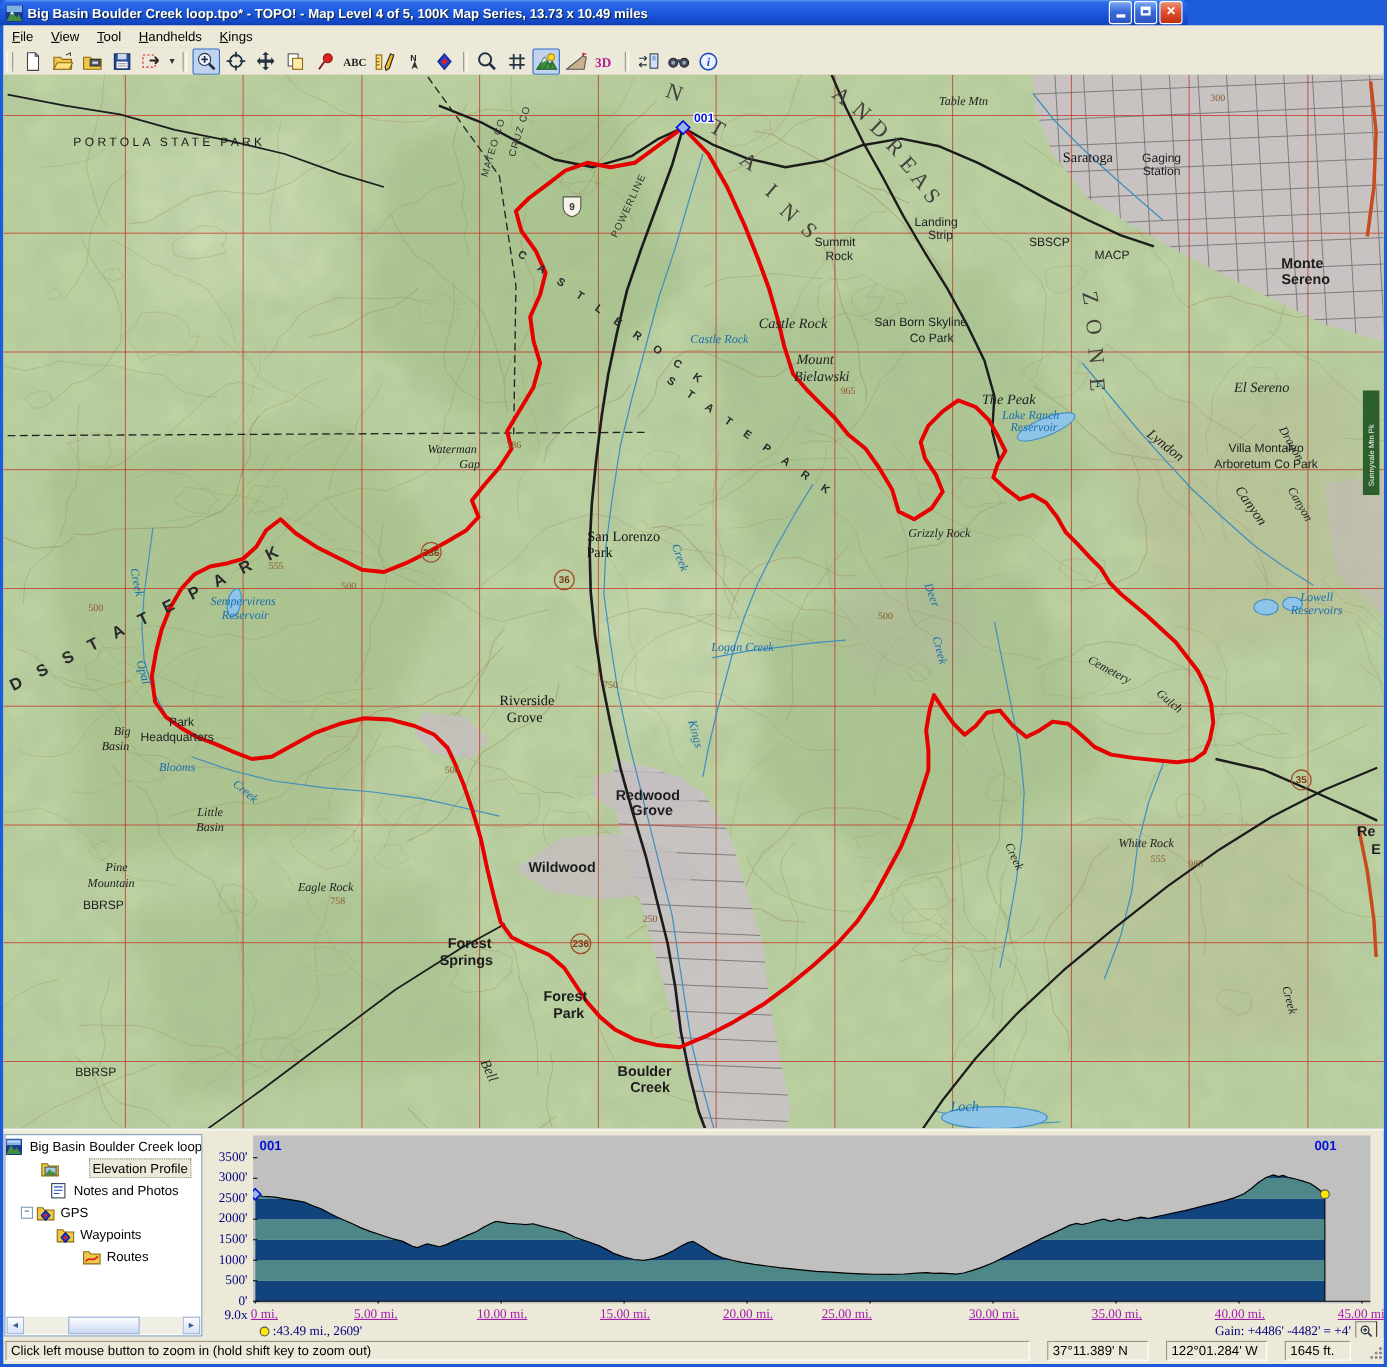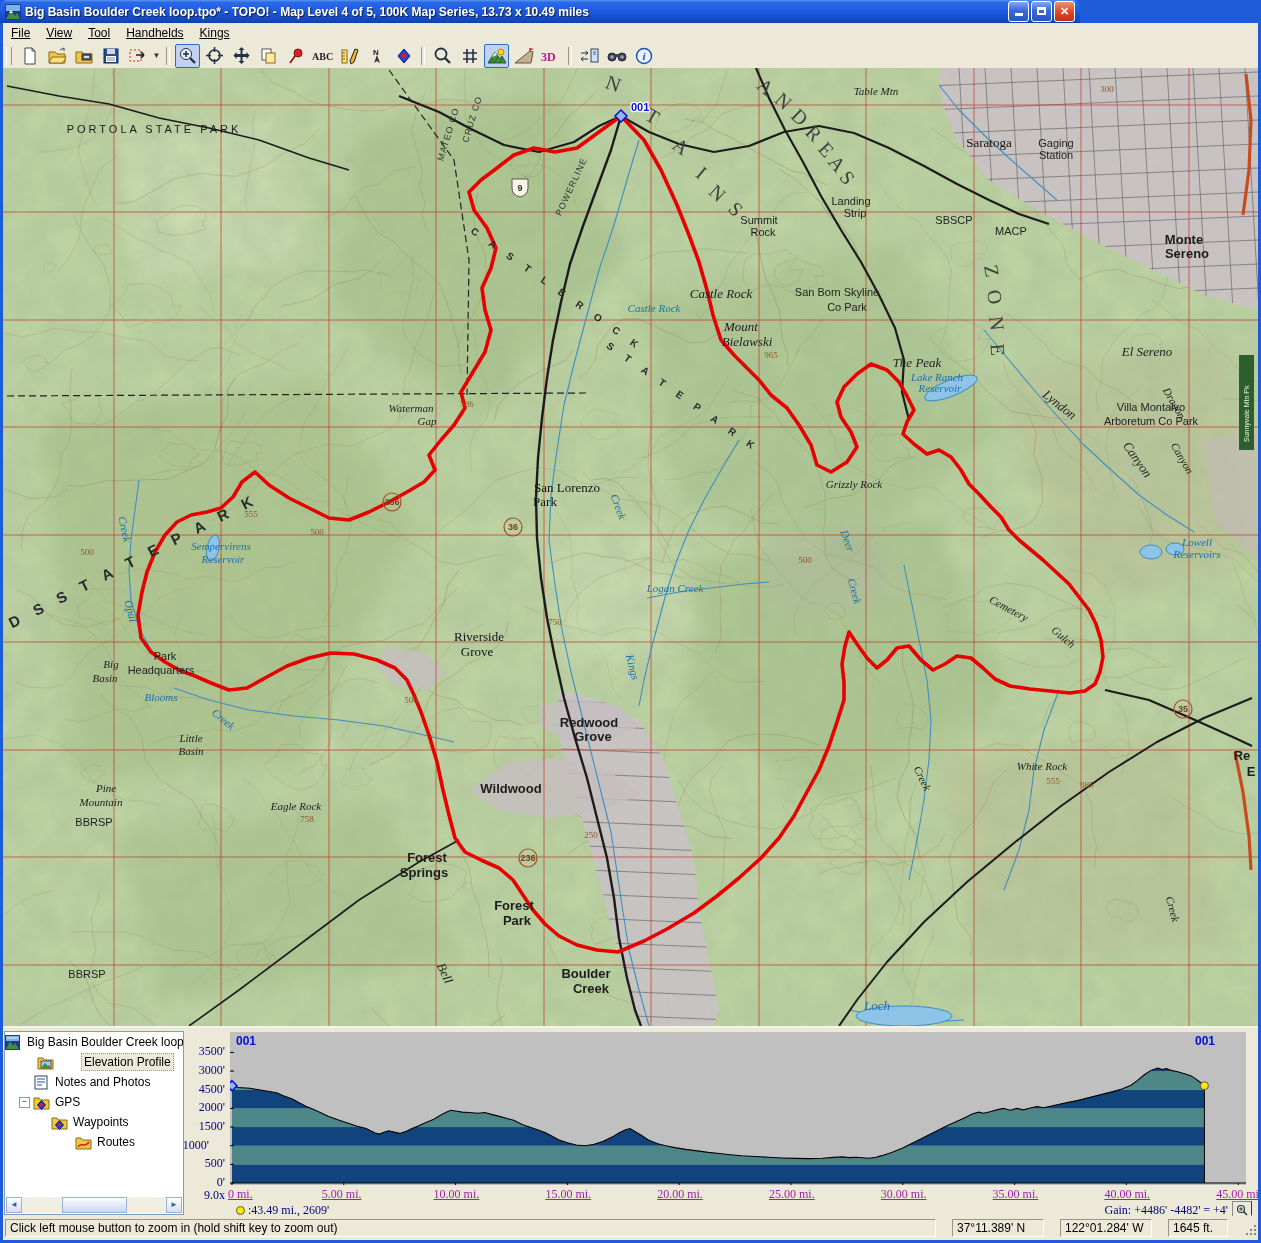--- a/index.html
+++ b/index.html
@@ -12,21 +12,21 @@
   #app-icon{width:16px;height:16px;margin:0 4px 0 5px;flex:0 0 auto;}
   .winbtns{display:flex;gap:2px;margin-right:5px;}
   .wbtn{width:21px;height:21px;border-radius:3px;border:1px solid #fff;
     background:linear-gradient(180deg,#7da8f2,#3a6ad8 45%,#2a55c0);color:#fff;font-size:11px;line-height:19px;
     text-align:center;font-weight:bold;box-sizing:border-box;}
   .wbtn.close{background:linear-gradient(180deg,#f0926e,#e05030 45%,#c03010);}
   .wbtn .maxglyph{display:inline-block;width:9px;height:8px;border:2px solid #fff;border-top-width:3px;margin-top:4px;box-sizing:border-box;}
   .wbtn .minglyph{display:inline-block;width:8px;height:3px;background:#fff;margin-top:11px;}
   
   #menubar{position:absolute;left:3px;top:23px;width:1255px;height:20px;background:#ece9d8;display:flex;align-items:center;border-bottom:1px solid #d8d4c0;}
-  .menu-item{padding:2px 8px;font-size:12px;color:#000;text-decoration:underline;}
+  .menu-item{padding:2px 8px;font-size:12px;color:#000;}
   .menu-item::first-letter{text-decoration:underline;}
   #toolbar{position:absolute;left:3px;top:43px;width:1255px;height:25px;background:#ece9d8;display:flex;align-items:center;border-bottom:1px solid #aca899;}
   #toolbar .grip{width:4px;height:18px;border-left:1px solid #fff;border-right:1px solid #9a9683;margin:0 4px 0 3px;}
   .tbtn{width:23px;height:22px;margin:0 1px;display:flex;align-items:center;justify-content:center;border:1px solid transparent;border-radius:2px;}
   .tbtn.active{border:1px solid #316ac5;background:#c1d2ee;}
   .tbtn svg{display:block;}
   .tsep{width:2px;height:18px;border-left:1px solid #9a9683;border-right:1px solid #fff;margin:0 4px;}
   .tdrop{width:11px;height:22px;display:flex;align-items:center;justify-content:center;font-size:8px;color:#333;}
   
   #map-wrap{position:absolute;left:3px;top:68px;width:1255px;height:958px;background:#c6daa8;overflow:hidden;}
@@ -773,21 +773,21 @@
           <span class="lbl">Big Basin Boulder Creek loop.tpo</span>
         </div>
         <div class="trow" style="padding-left:32px">
           <svg class="ticon" viewBox="0 0 17 15">
             <path d="M1 3h5l1.5 2H16v9H1z" fill="#f0c848" stroke="#8a6a10"></path>
             <rect x="4" y="6" width="10" height="7" fill="#9ecbe8" stroke="#555"></rect>
             <polygon points="4,13 8,8 11,11 12,10 14,13" fill="#3f8f3f"></polygon>
           </svg>
           <span class="lbl sel">Elevation Profile</span>
         </div>
-        <div class="trow" style="padding-left:28px">
+        <div class="trow" style="padding-left:40px">
           <svg class="ticon" viewBox="0 0 17 15">
             <rect x="2" y="1" width="12" height="13" fill="#fff" stroke="#345"></rect>
             <line x1="4" y1="4" x2="12" y2="4" stroke="#2050c0"></line>
             <line x1="4" y1="7" x2="12" y2="7" stroke="#2050c0"></line>
             <line x1="4" y1="10" x2="9" y2="10" stroke="#2050c0"></line>
           </svg>
           <span class="lbl">Notes and Photos</span>
         </div>
         <div class="trow" style="padding-left:14px">
           <span class="expander">−</span>
@@ -817,24 +817,24 @@
           <div class="sbtn">◄</div>
           <div class="strack">
             <div class="sthumb"></div>
           </div>
           <div class="sbtn">►</div>
         </div>
       </div>
     <div id="chart-region" style="position: absolute; left: 0px; top: 0px; width: 1255px; height: 190px; overflow: hidden; border-radius: 15px;">
         <span class="ylab" style="left:180px;top:16.44999999999999px">3500'</span>
         <span class="ylab" style="left:180px;top:35.099999999999994px">3000'</span>
-        <span class="ylab" style="left:180px;top:53.75px">4500'</span>
+        <span class="ylab" style="left:180px;top:53.75px">2500'</span>
         <span class="ylab" style="left:180px;top:72.4px">2000'</span>
         <span class="ylab" style="left:180px;top:91.05px">1500'</span>
-        <span class="ylab" style="left:164px;top:109.7px">1000'</span>
+        <span class="ylab" style="left:180px;top:109.7px">1000'</span>
         <span class="ylab" style="left:180px;top:128.35px">500'</span>
         <span class="ylab" style="left:180px;top:147px">0'</span>
         <span class="ylab" style="left:180px;top:160px">9.0x</span>
         <svg width="1016" height="153" style="position:absolute;left:227px;top:4px">
           <rect width="1016" height="153" fill="#c0c0c0"></rect>
           <defs>
             <clipPath id="areaClip">
               <polygon points="2.0,53.7 8.7,55.5 19.9,56.3 28.8,57.8 37.8,59.2 46.7,60.7 53.4,63.7 62.4,67.1 69.1,70.8 75.8,74.2 82.5,77.1 91.4,80.9 98.1,84.2 107.1,87.6 113.8,89.8 120.5,92.1 127.2,94.3 136.2,96.5 140.6,98.8 145.1,101.0 149.6,102.1 154.0,100.3 158.5,98.8 163.0,99.9 169.7,101.4 176.4,99.2 180.9,96.9 187.6,94.3 194.3,91.3 203.2,87.6 209.9,83.5 216.7,80.1 221.1,78.3 225.6,79.0 232.3,80.1 239.0,80.5 248.0,81.2 254.7,80.5 261.4,82.4 270.3,84.6 277.0,86.5 283.7,88.3 292.7,92.8 299.4,95.0 306.1,97.3 315.0,100.6 321.7,104.0 328.5,107.7 337.4,110.7 346.3,113.0 355.3,113.7 364.2,112.2 373.2,109.2 382.1,105.1 388.8,101.0 395.5,97.7 400.0,96.5 404.5,99.2 411.2,103.3 417.9,107.7 426.8,111.5 435.8,113.7 444.7,115.6 455.9,117.4 467.1,118.9 478.3,120.4 489.4,121.5 500.6,122.7 511.8,123.8 525.2,124.5 538.6,125.3 552.1,126.0 565.5,126.4 578.9,126.6 592.3,126.2 603.5,125.4 612.4,124.9 619.1,125.6 625.8,125.3 632.6,125.8 639.3,126.2 646.0,125.3 652.7,123.4 661.6,120.4 672.8,115.9 681.7,111.5 690.7,107.0 699.6,102.5 708.6,98.0 717.5,93.6 726.5,89.5 735.4,85.4 742.1,82.0 748.8,80.1 753.3,81.2 760.0,79.8 766.7,77.9 773.4,76.4 780.1,78.3 786.8,76.4 793.5,77.9 800.3,76.0 807.0,74.5 813.7,75.7 820.4,74.2 829.3,72.3 838.3,70.4 847.2,68.6 856.2,66.3 865.1,64.1 874.0,61.9 883.0,59.6 891.9,57.0 900.9,53.3 907.6,48.4 914.3,42.8 921.0,38.4 927.7,36.1 932.2,37.6 936.6,36.5 941.1,38.4 947.8,39.8 954.5,41.7 961.2,43.9 965.7,46.9 970.2,50.3 974.4,53.7 974.4,151 2,151"></polygon>
             </clipPath>
           </defs>
@@ -869,21 +869,21 @@
           <polygon points="2,48.68430000000001 7,53.68430000000001 2,58.68430000000001 -3,53.68430000000001" fill="#9ab4ec" stroke="#0010d8" stroke-width="1.5"></polygon>
           <circle cx="974.4364" cy="53.68430000000001" r="4" fill="#ffe800" stroke="#555"></circle>
         </svg>
         <span class="profile001" style="left:233px;top:6px">001</span>
         <span class="profile001" style="left:1192px;top:6px">001</span>
         <span class="xlab" style="left:225px;top:159px">0 mi.</span>
         <span class="xlab" style="left:318.8px;top:159px">5.00 mi.</span>
         <span class="xlab" style="left:430.6px;top:159px">10.00 mi.</span>
         <span class="xlab" style="left:542.4px;top:159px">15.00 mi.</span>
         <span class="xlab" style="left:654.2px;top:159px">20.00 mi.</span>
-        <span class="xlab" style="left:766px;top:159px">25.00 mi.</span>
+        <span class="xlab" style="left:744px;top:159px">25.00 mi.</span>
         <span class="xlab" style="left:877.8px;top:159px">30.00 mi.</span>
         <span class="xlab" style="left:989.6px;top:159px">35.00 mi.</span>
         <span class="xlab" style="left:1101.4px;top:159px">40.00 mi.</span>
         <span class="xlab" style="left:1213.1999999999998px;top:159px">45.00 mi.</span>
         <div id="chart-marker" style="left:233px;top:175px">
           <span class="ydot"></span>
           <span>:43.49 mi., 2609'</span>
         </div>
         <div id="gain-box" style="right:6px;top:173px">
           <span>Gain: +4486' -4482' = +4'</span>

